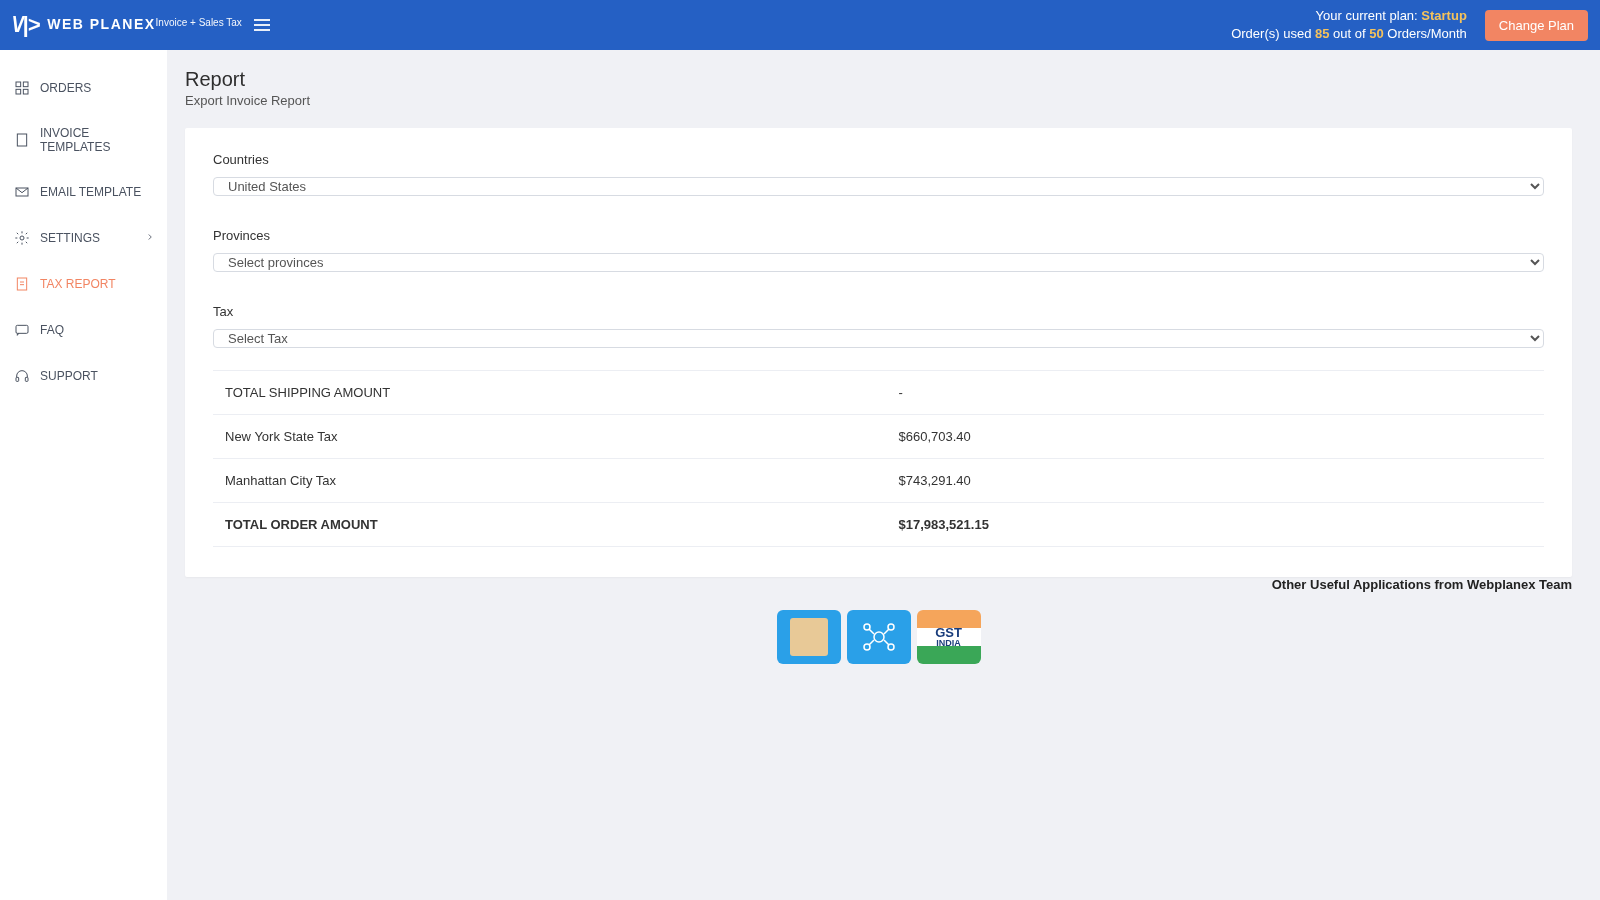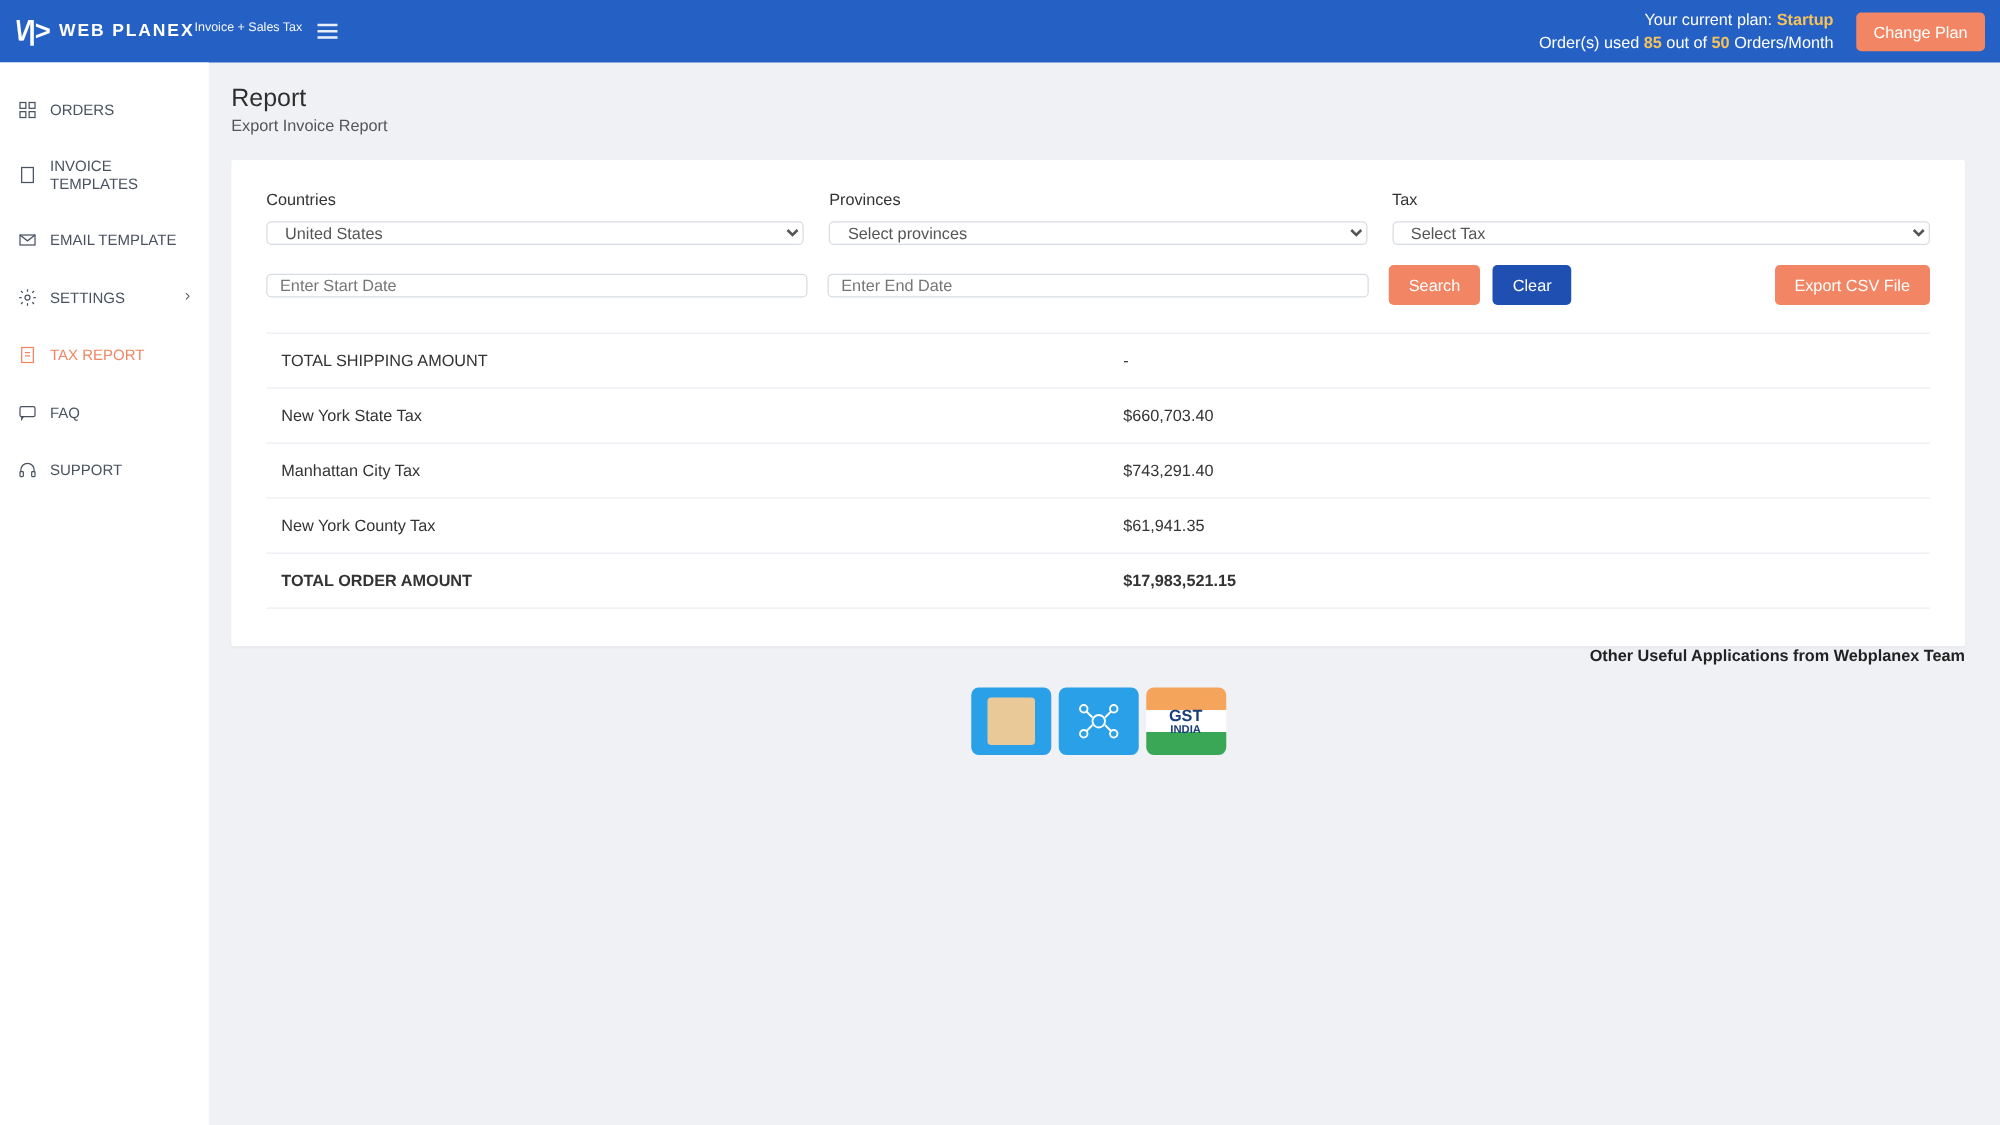--- a/index.html
+++ b/index.html
@@ -64,21 +64,21 @@
 .page-head { margin-bottom: 20px; }
 .page-title { font-size: 20px; font-weight: 400; color: #2e2e2e; }
 .page-sub { font-size: 13px; color: #555; margin-top: 2px; }
 
 .panel {
   background: #fff;
   border-radius: 2px;
   padding: 24px 28px 30px;
   box-shadow: 0 1px 2px rgba(0,0,0,.04);
 }
-.filters { display: grid; grid-template-columns: 1fr 1fr 1fr; gap: 20px; }
+.filters { display: grid; grid-template-columns: 1fr; gap: 32px; }
 .field label { font-size: 13px; color: #333; display: block; margin-bottom: 10px; }
 .field select, .field input {
   width: 100%;
   height: 19px;
   border: 1px solid #d7dbe2;
   border-radius: 4px;
   padding: 0 10px;
   font-size: 13px;
   background: #fff;
   color: #555;
@@ -243,50 +243,33 @@
           </select>
         </div>
         <div class="field">
           <label>Tax</label>
           <select>
             <option>Select Tax</option>
           </select>
         </div>
       </div>
 
-      <div class="filters-row2">
-        <div class="field">
-          <input type="text" placeholder="Enter Start Date" style="">
-        </div>
-        <div class="field">
-          <input type="text" placeholder="Enter End Date" style="">
-        </div>
-        <div class="actions">
-          <button class="btn btn-search">Search</button>
-          <button class="btn btn-clear">Clear</button>
-          <button class="btn btn-export">Export CSV File</button>
-        </div>
-      </div>
 
       <div class="report-table">
         <div class="report-row">
           <span>TOTAL SHIPPING AMOUNT</span>
           <span class="val">-</span>
         </div>
         <div class="report-row">
           <span>New York State Tax</span>
           <span class="val">$660,703.40</span>
         </div>
         <div class="report-row">
           <span>Manhattan City Tax</span>
           <span class="val">$743,291.40</span>
-        </div>
-        <div class="report-row">
-          <span>New York County Tax</span>
-          <span class="val">$61,941.35</span>
         </div>
         <div class="report-row bold">
           <span>TOTAL ORDER AMOUNT</span>
           <span class="val">$17,983,521.15</span>
         </div>
       </div>
     </div>
 
     <div class="footer-apps">
       <div class="footer-title">Other Useful Applications from Webplanex Team</div>

